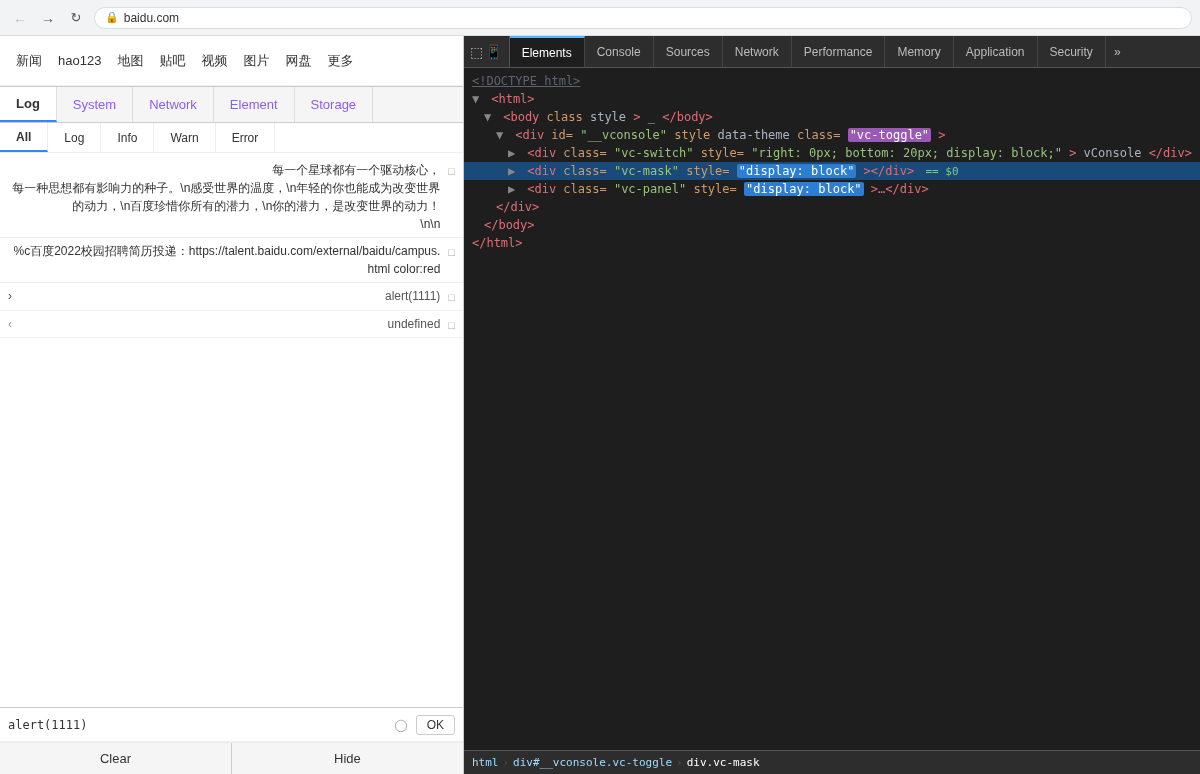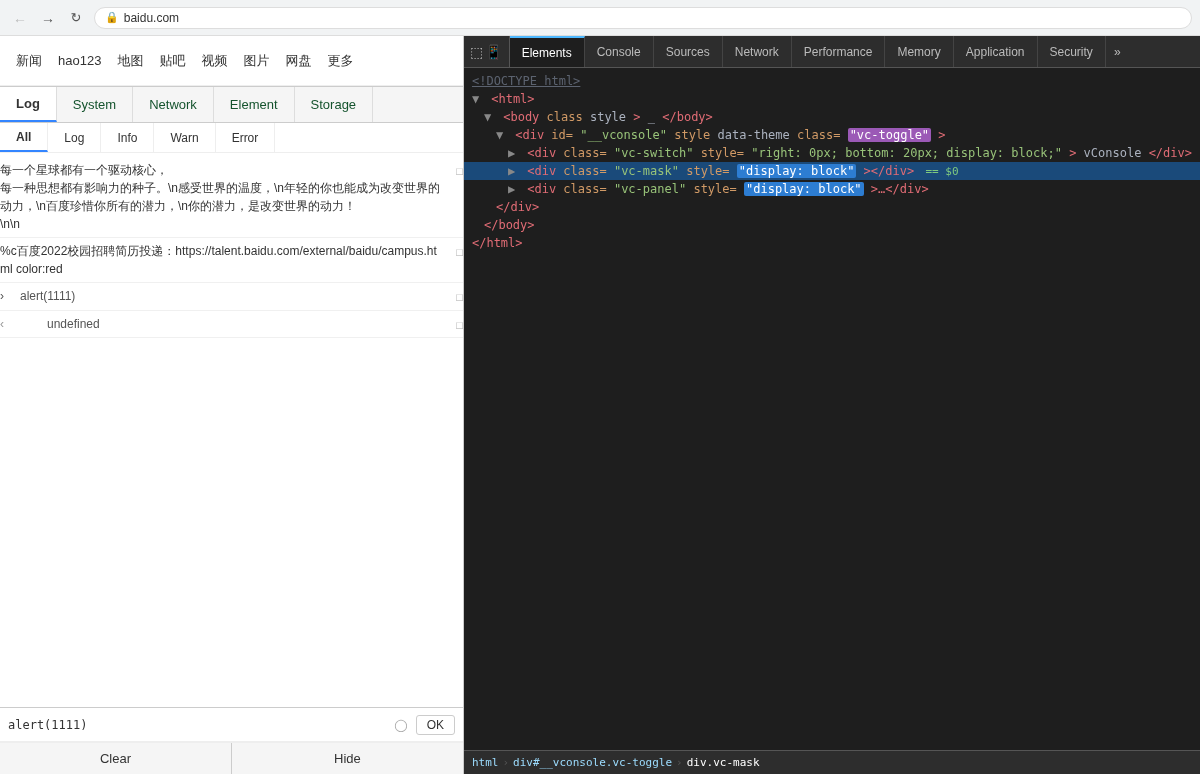--- a/index.html
+++ b/index.html
@@ -23,31 +23,31 @@
 
     
     .baidu-nav { background: #fff; padding: 8px 16px; display: flex; gap: 16px; align-items: center; height: 50px; border-bottom: 1px solid #eee; }
     .baidu-nav-item { font-size: 13px; color: #333; text-decoration: none; cursor: pointer; }
 
     
     .vconsole-panel { flex: 1; display: flex; flex-direction: column; border-top: 1px solid #ccc; }
 
     
     .vconsole-tabs { display: flex; background: #f5f5f5; border-bottom: 1px solid #ccc; height: 36px; }
-    .vconsole-tab { padding: 8px 16px; font-size: 13px; cursor: pointer; border-right: 1px solid #ddd; color: #14532d; display: flex; align-items: center; }
+    .vconsole-tab { padding: 8px 16px; font-size: 13px; cursor: pointer; border-right: 1px solid #ddd; color: #8b5cf6; display: flex; align-items: center; }
     .vconsole-tab.active { background: #fff; color: #333; font-weight: bold; border-bottom: 2px solid #3385ff; }
 
     
     .console-filter-bar { display: flex; background: #fff; border-bottom: 1px solid #eee; height: 30px; }
     .console-filter-item { padding: 6px 16px; font-size: 12px; cursor: pointer; color: #333; border-right: 1px solid #eee; display: flex; align-items: center; }
     .console-filter-item.active { border-bottom: 2px solid #3385ff; font-weight: bold; }
 
     
     .console-output { flex: 1; overflow-y: auto; background: #fff; padding: 4px 0; }
-    .console-entry { padding: 4px 0; border-bottom: 1px solid #f0f0f0; display: flex; align-items: flex-start; gap: 16px; font-size: 12px; line-height: 1.5; }
+    .console-entry { padding: 4px 8px; border-bottom: 1px solid #f0f0f0; display: flex; align-items: flex-start; gap: 8px; font-size: 12px; line-height: 1.5; text-align: right; }
     .console-entry .entry-text { flex: 1; color: #333; white-space: pre-wrap; word-break: break-all; }
     .console-entry .copy-btn { color: #aaa; font-size: 11px; cursor: pointer; flex-shrink: 0; margin-top: 2px; }
     .console-entry.alert-entry .entry-text { color: #555; }
     .console-entry .arrow { color: #555; flex-shrink: 0; }
 
     
     .console-input-area { border-top: 1px solid #ccc; }
     .console-input-row { display: flex; align-items: center; padding: 4px 8px; gap: 8px; border-bottom: 1px solid #eee; height: 34px; }
     .console-input-field { flex: 1; border: none; outline: none; font-size: 12px; color: #333; font-family: monospace; }
     .console-clear-btn { color: #aaa; cursor: pointer; }

